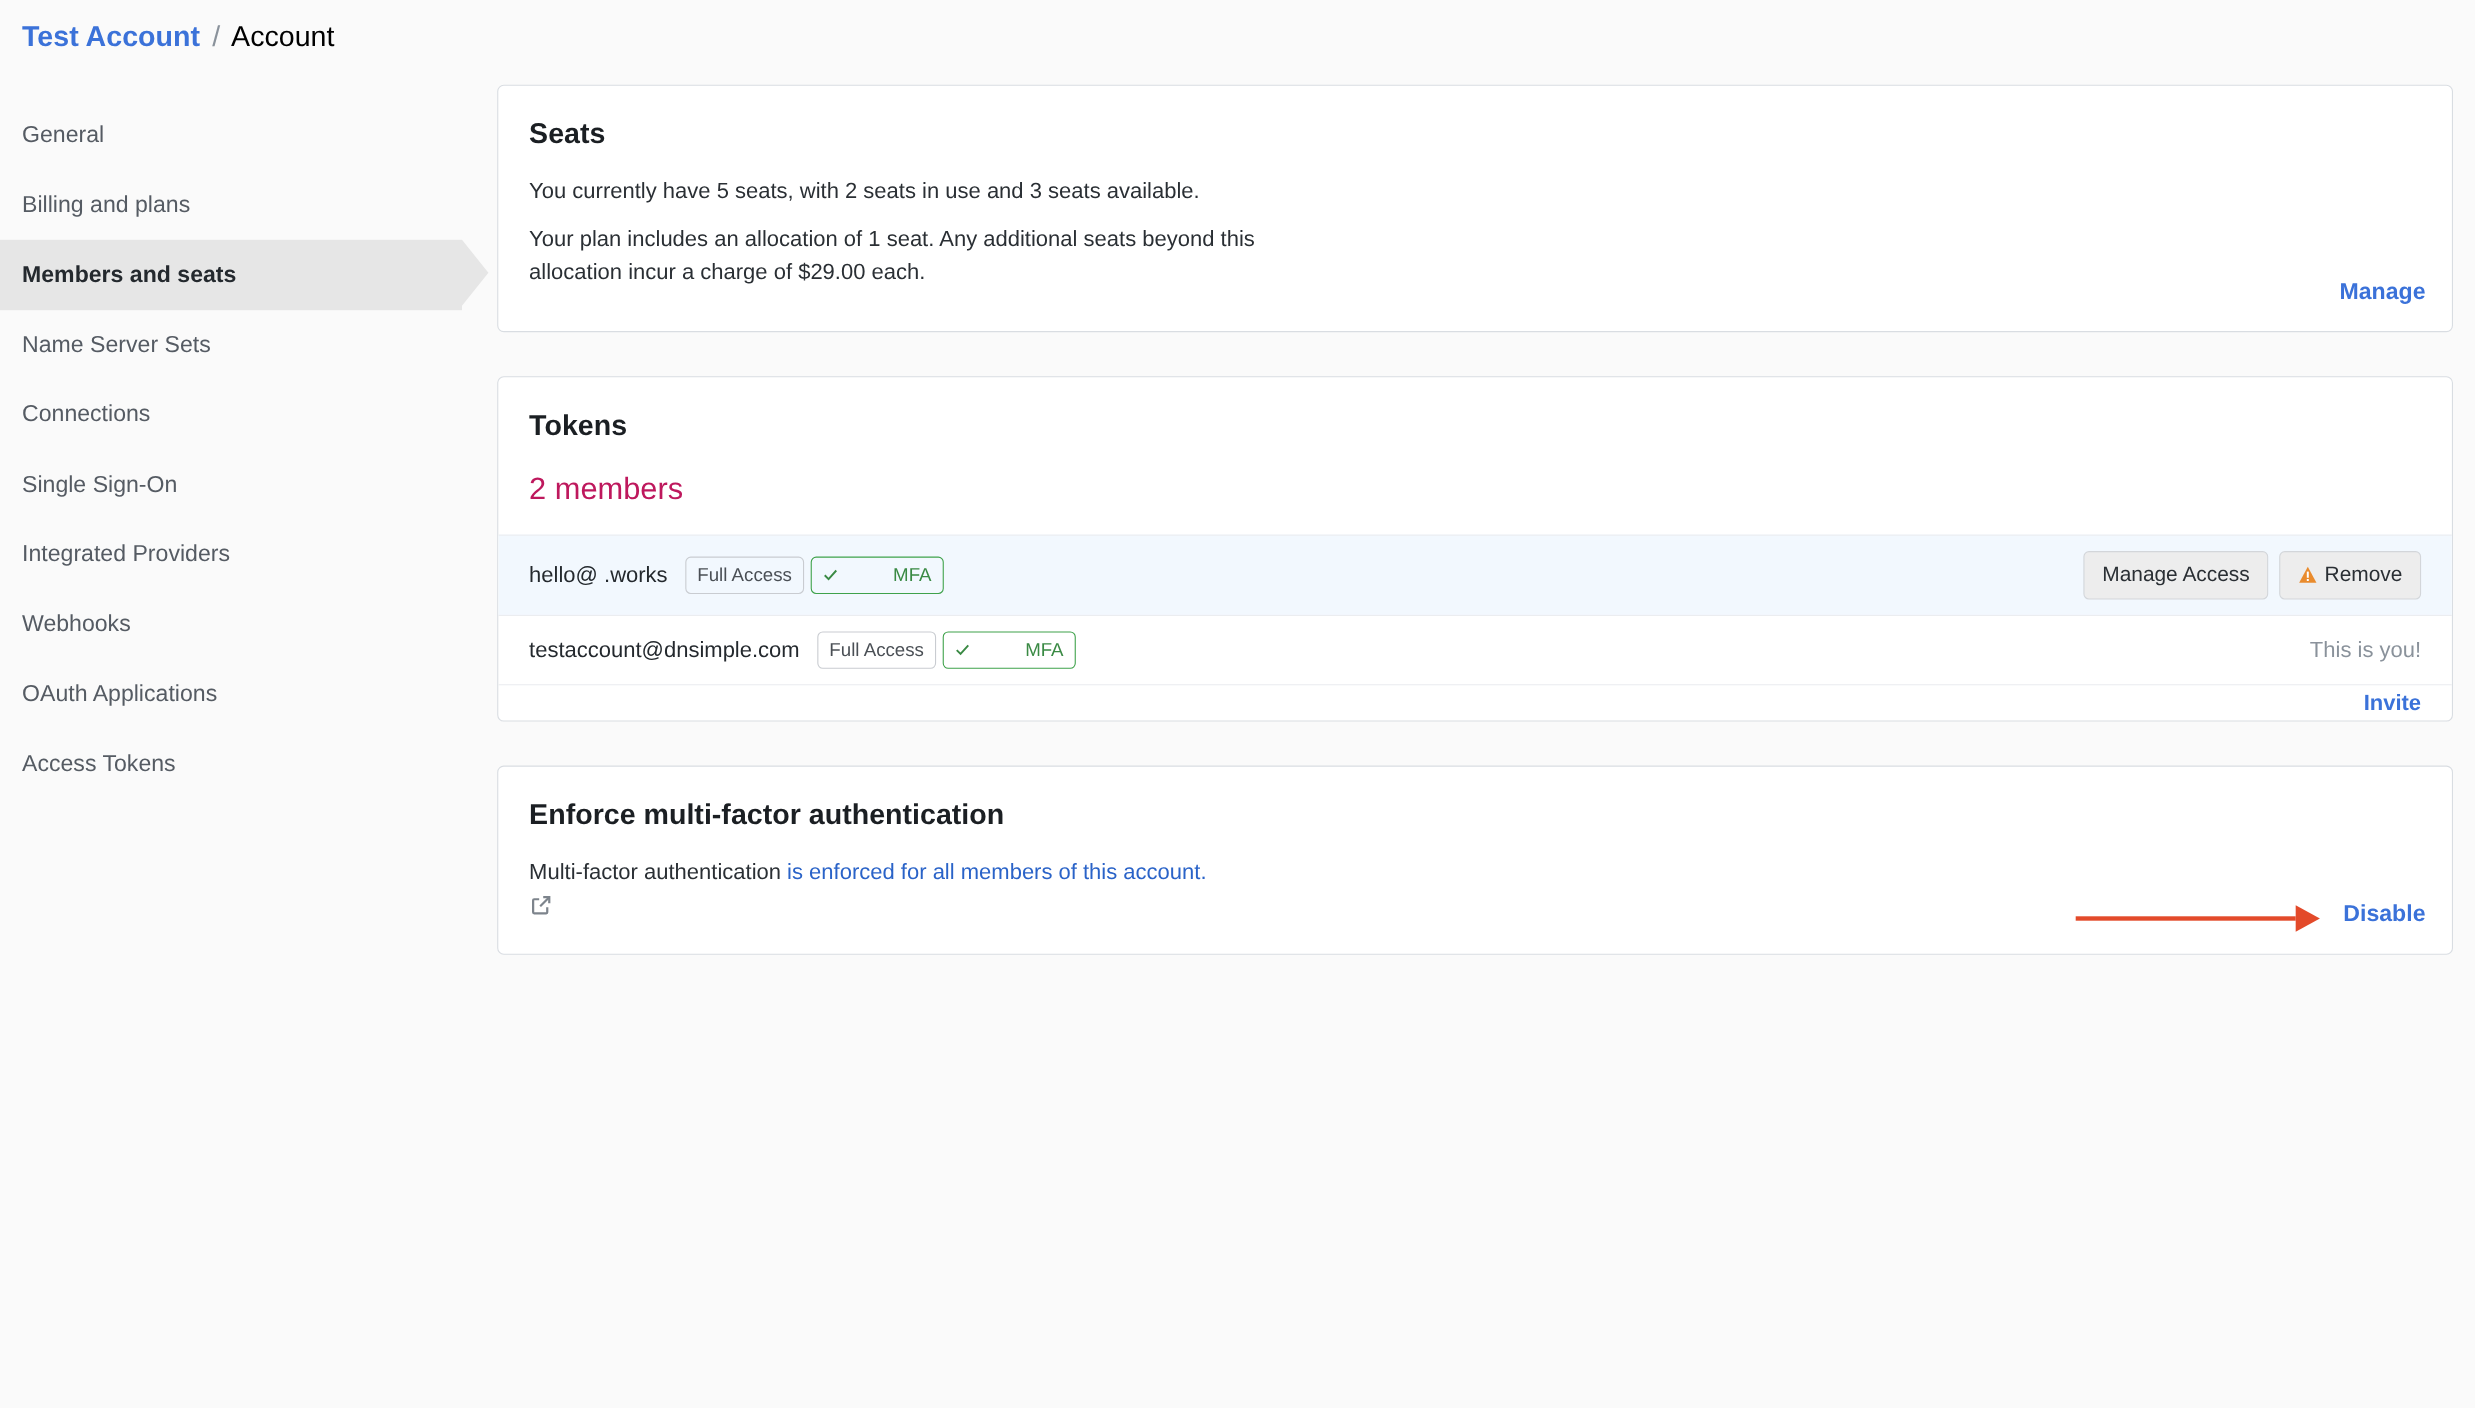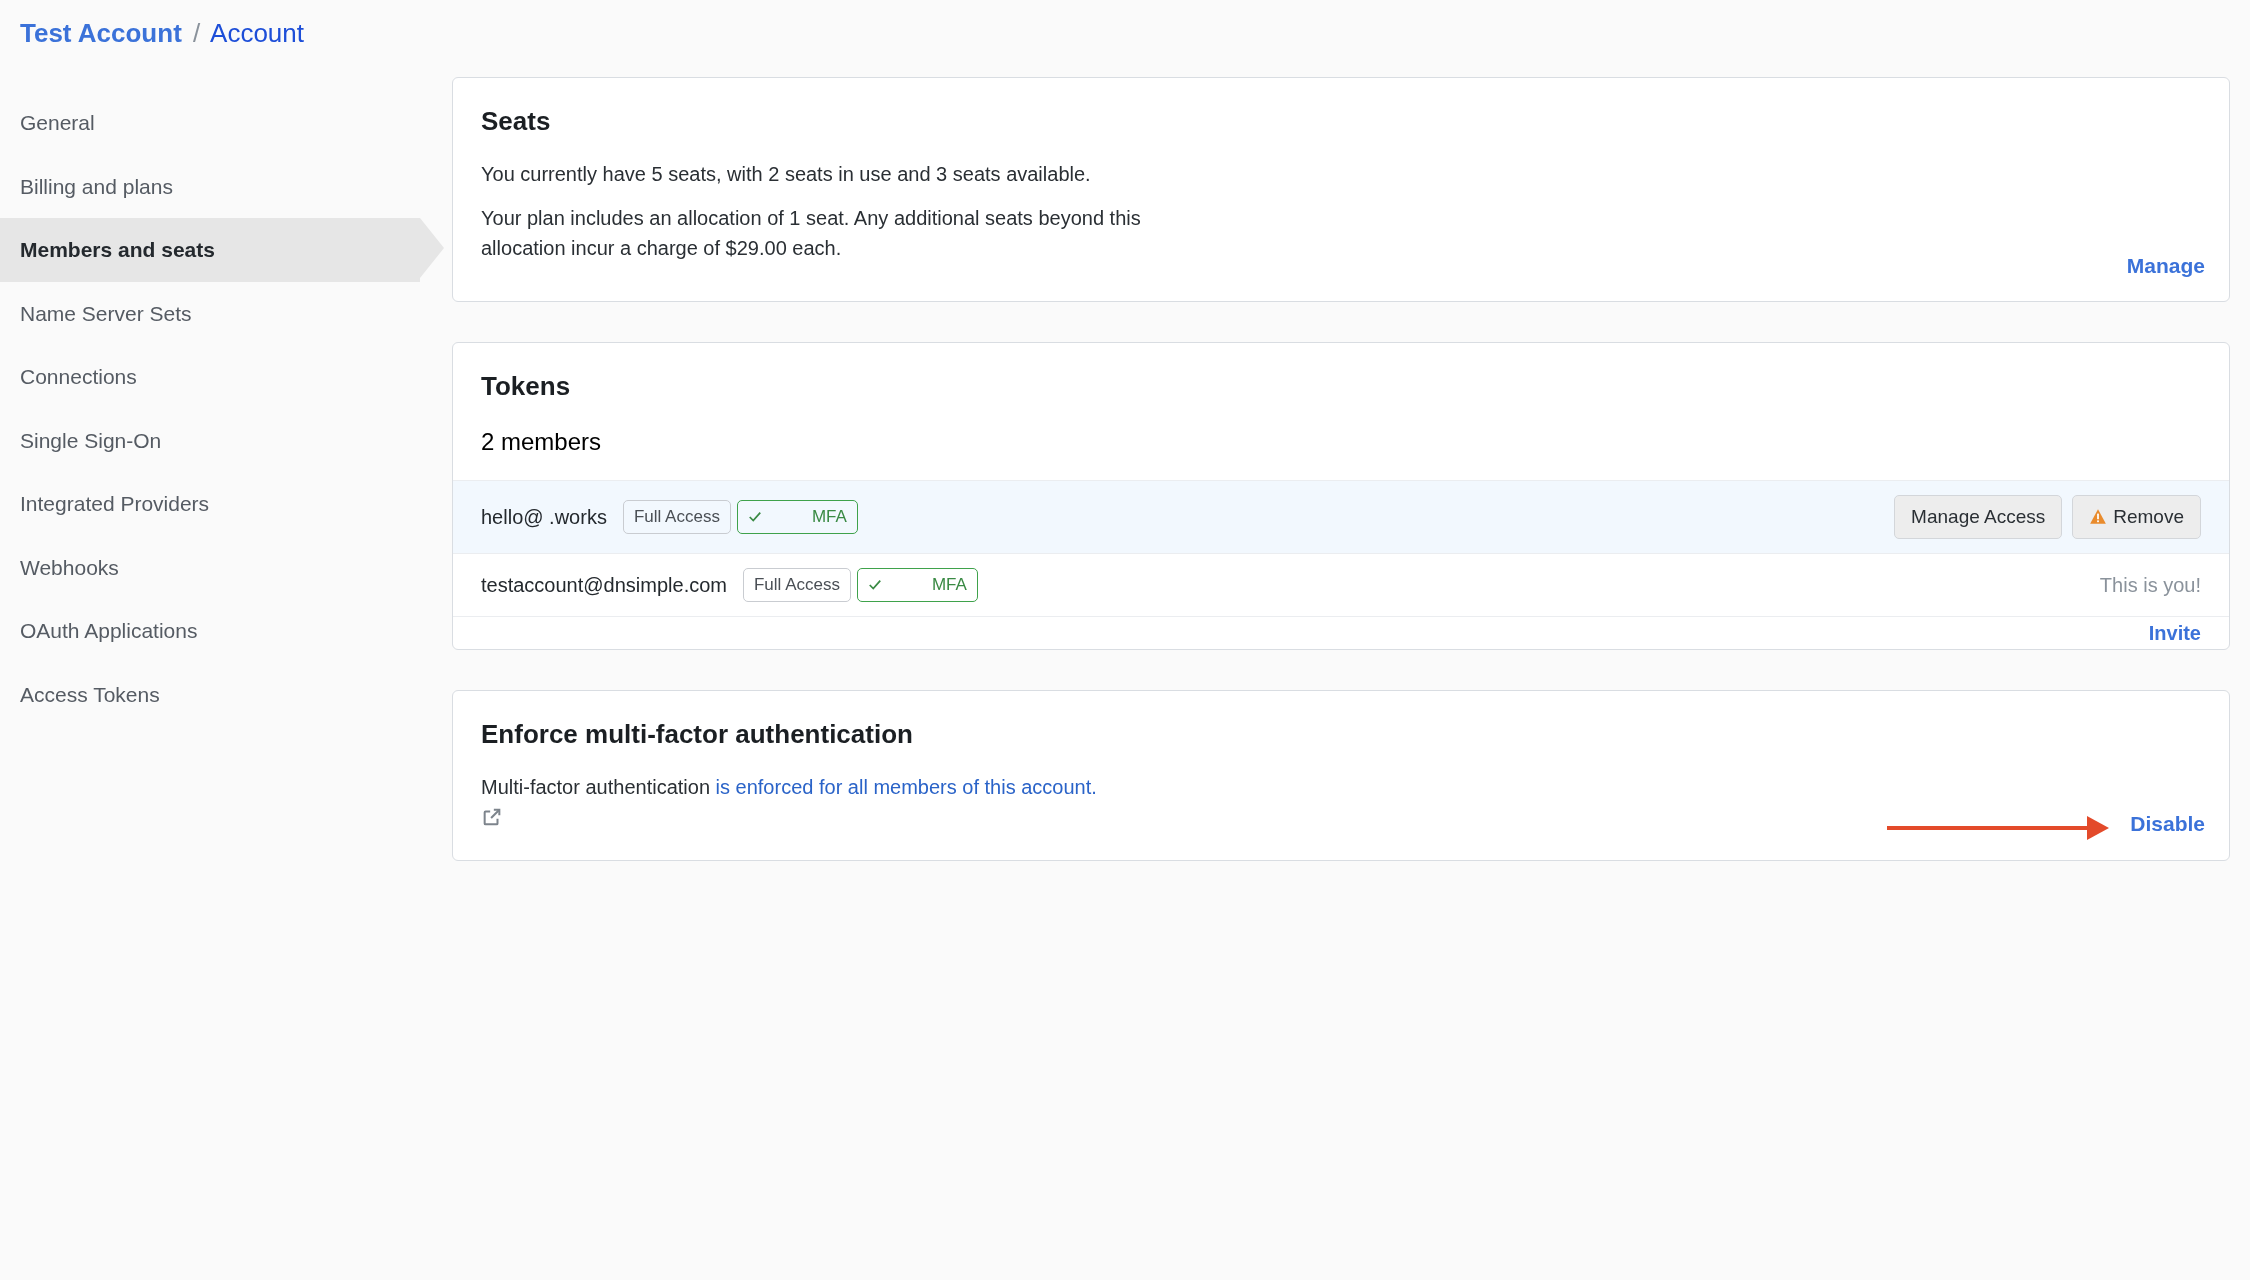--- a/index.html
+++ b/index.html
@@ -10,21 +10,21 @@
     font-size: 20px;
     line-height: 1.5;
     padding: 0;
   }
   .breadcrumb {
     padding: 14px 20px 6px 20px;
     font-size: 26px;
   }
   .breadcrumb .account-name { color: #3b72d9; font-weight: 600; }
   .breadcrumb .sep { color: #8a929b; font-weight: 400; margin: 0 4px; }
-  .breadcrumb .crumb-current { color: #1d4ed8; font-weight: 400; }
+  .breadcrumb .crumb-current { color: #000000; font-weight: 400; }
   .layout {
     display: flex;
     padding: 18px 20px 0 0;
     gap: 32px;
   }
   .sidebar {
     width: 420px;
     flex-shrink: 0;
     padding-top: 14px;
   }
@@ -65,21 +65,21 @@
   .card p { font-size: 20px; color: #2a2f34; margin-bottom: 14px; }
   .card-link-bottom {
     position: absolute;
     right: 24px;
     bottom: 20px;
     color: #3b72d9;
     font-weight: 600;
     font-size: 21px;
     cursor: pointer;
   }
-  .members-count { font-size: 24px; color: #000000; margin-bottom: 12px; }
+  .members-count { font-size: 28px; color: #be185d; margin-bottom: 12px; }
   .member-row {
     display: flex;
     align-items: center;
     padding: 14px 28px;
     border-top: 1px solid #ebedf0;
     font-size: 20px;
   }
   .member-row.highlight { background: #f2f8fe; }
   .member-email { color: #24292e; margin-right: 10px; white-space: nowrap; }
   .badge {

